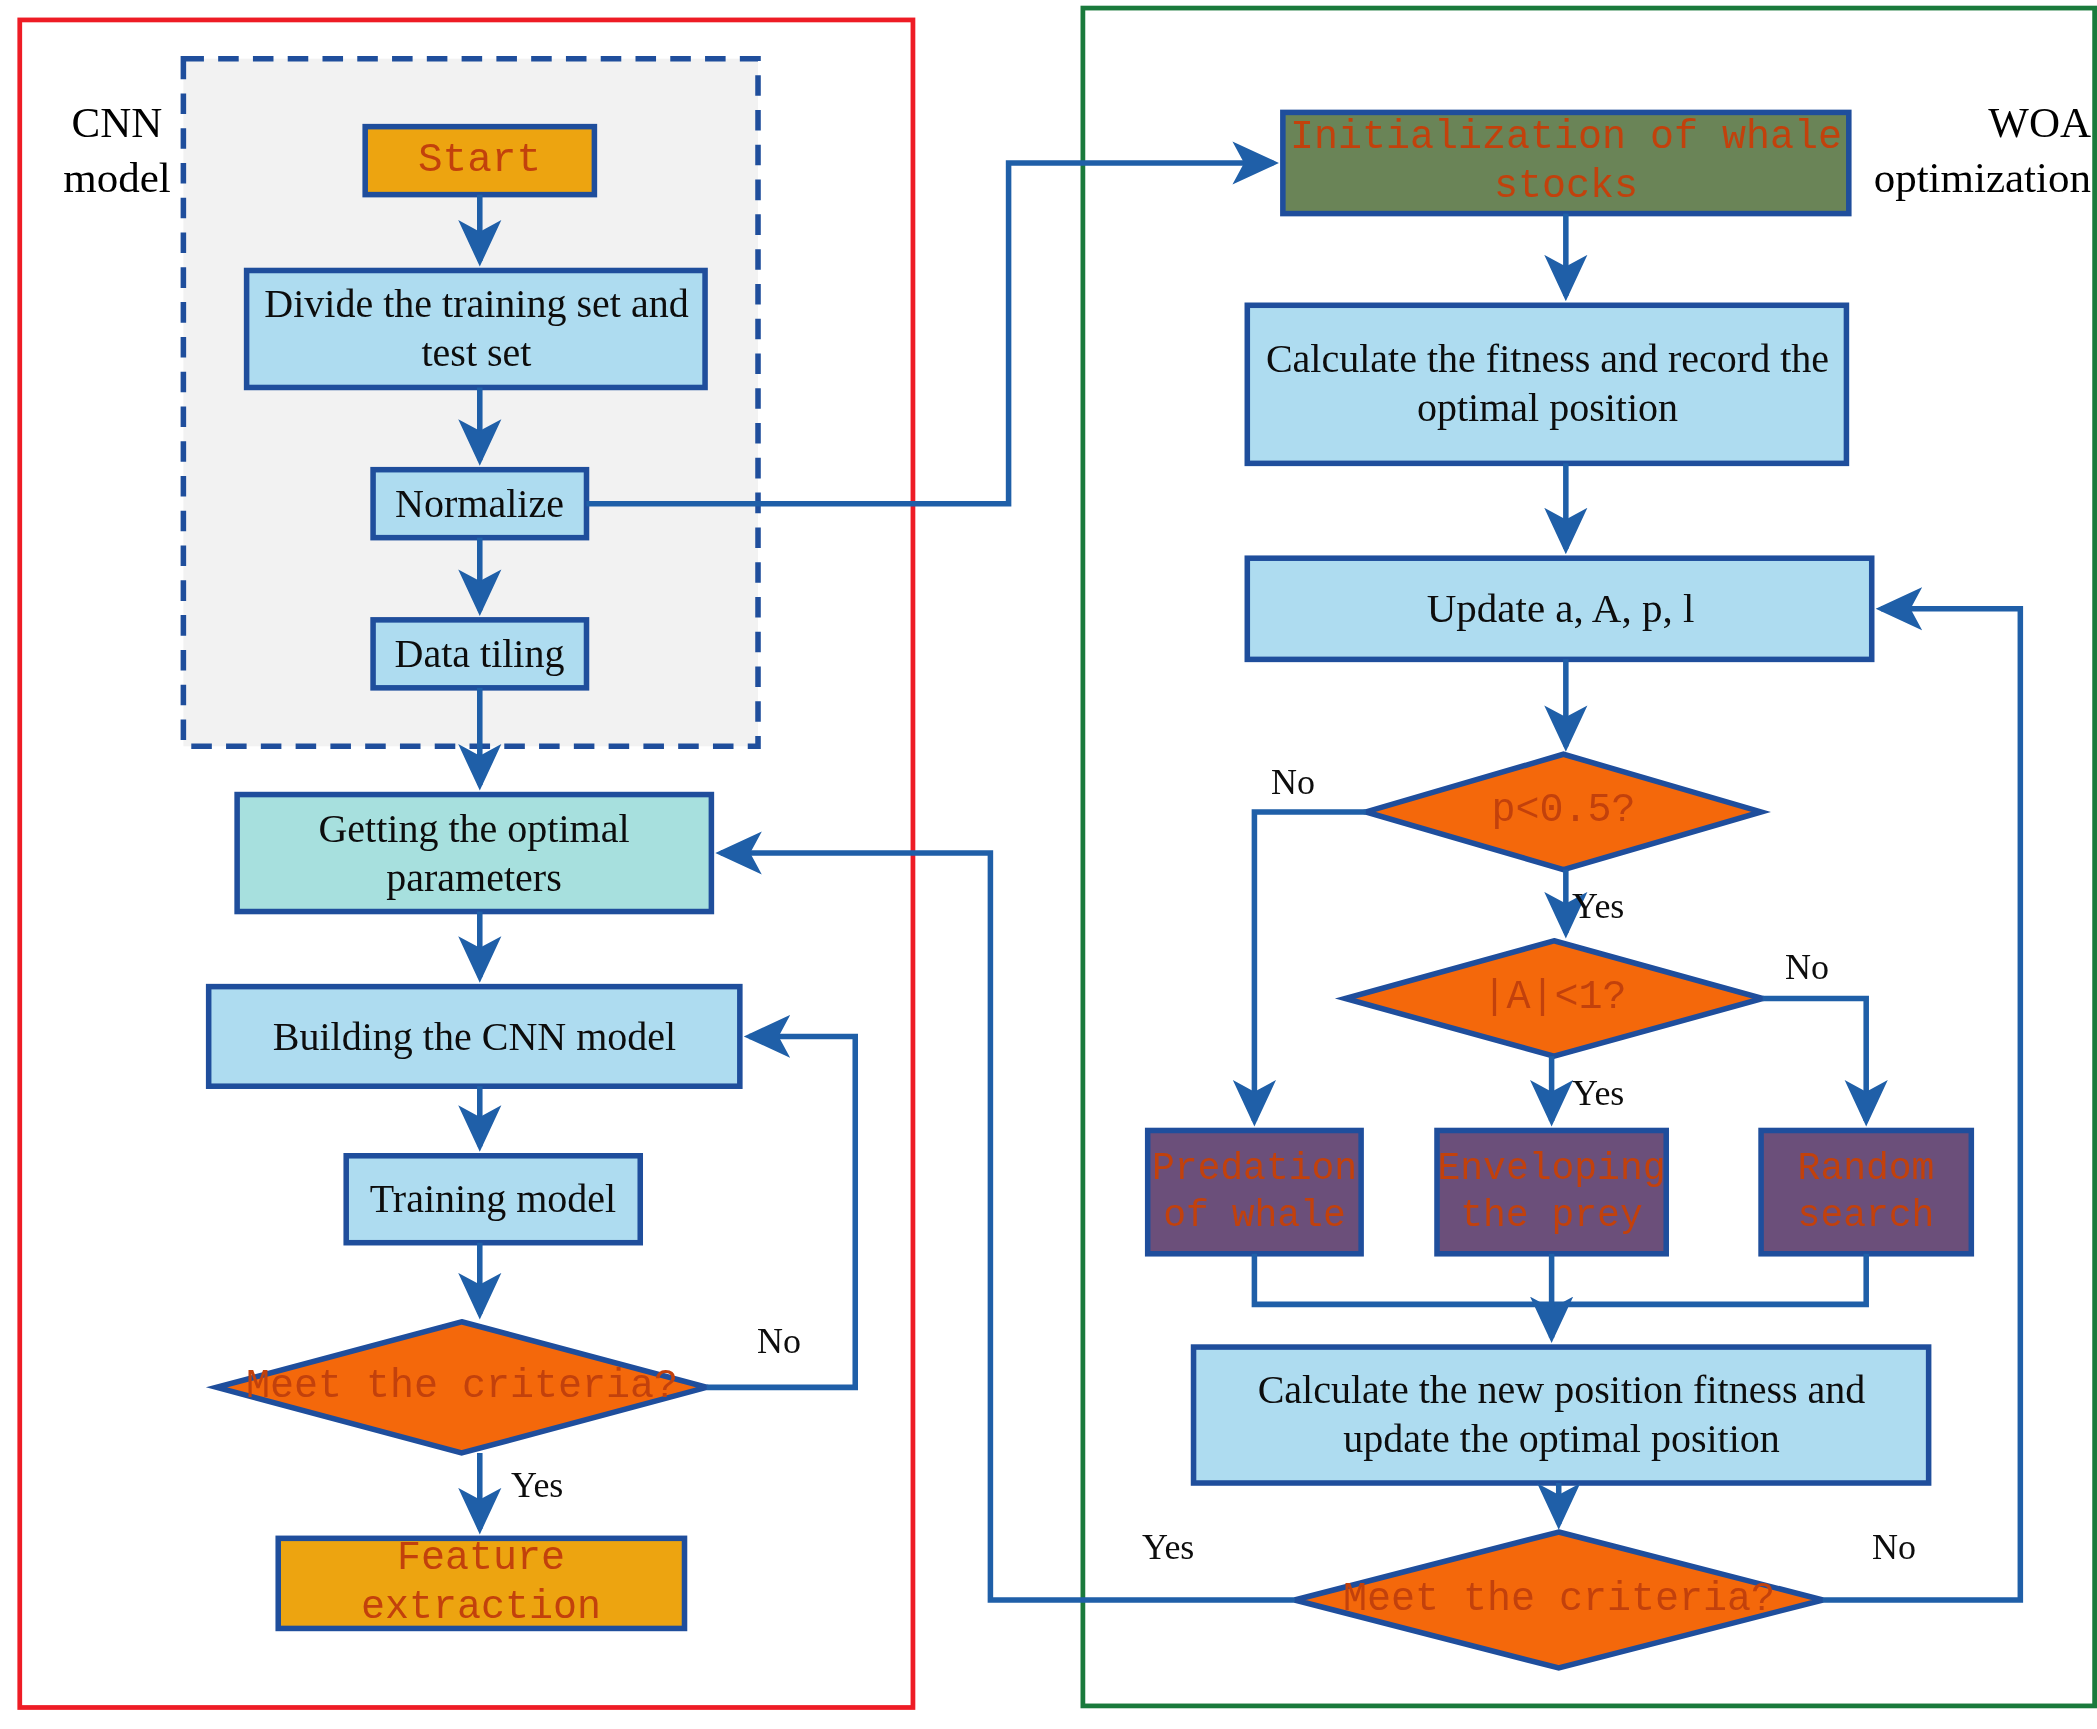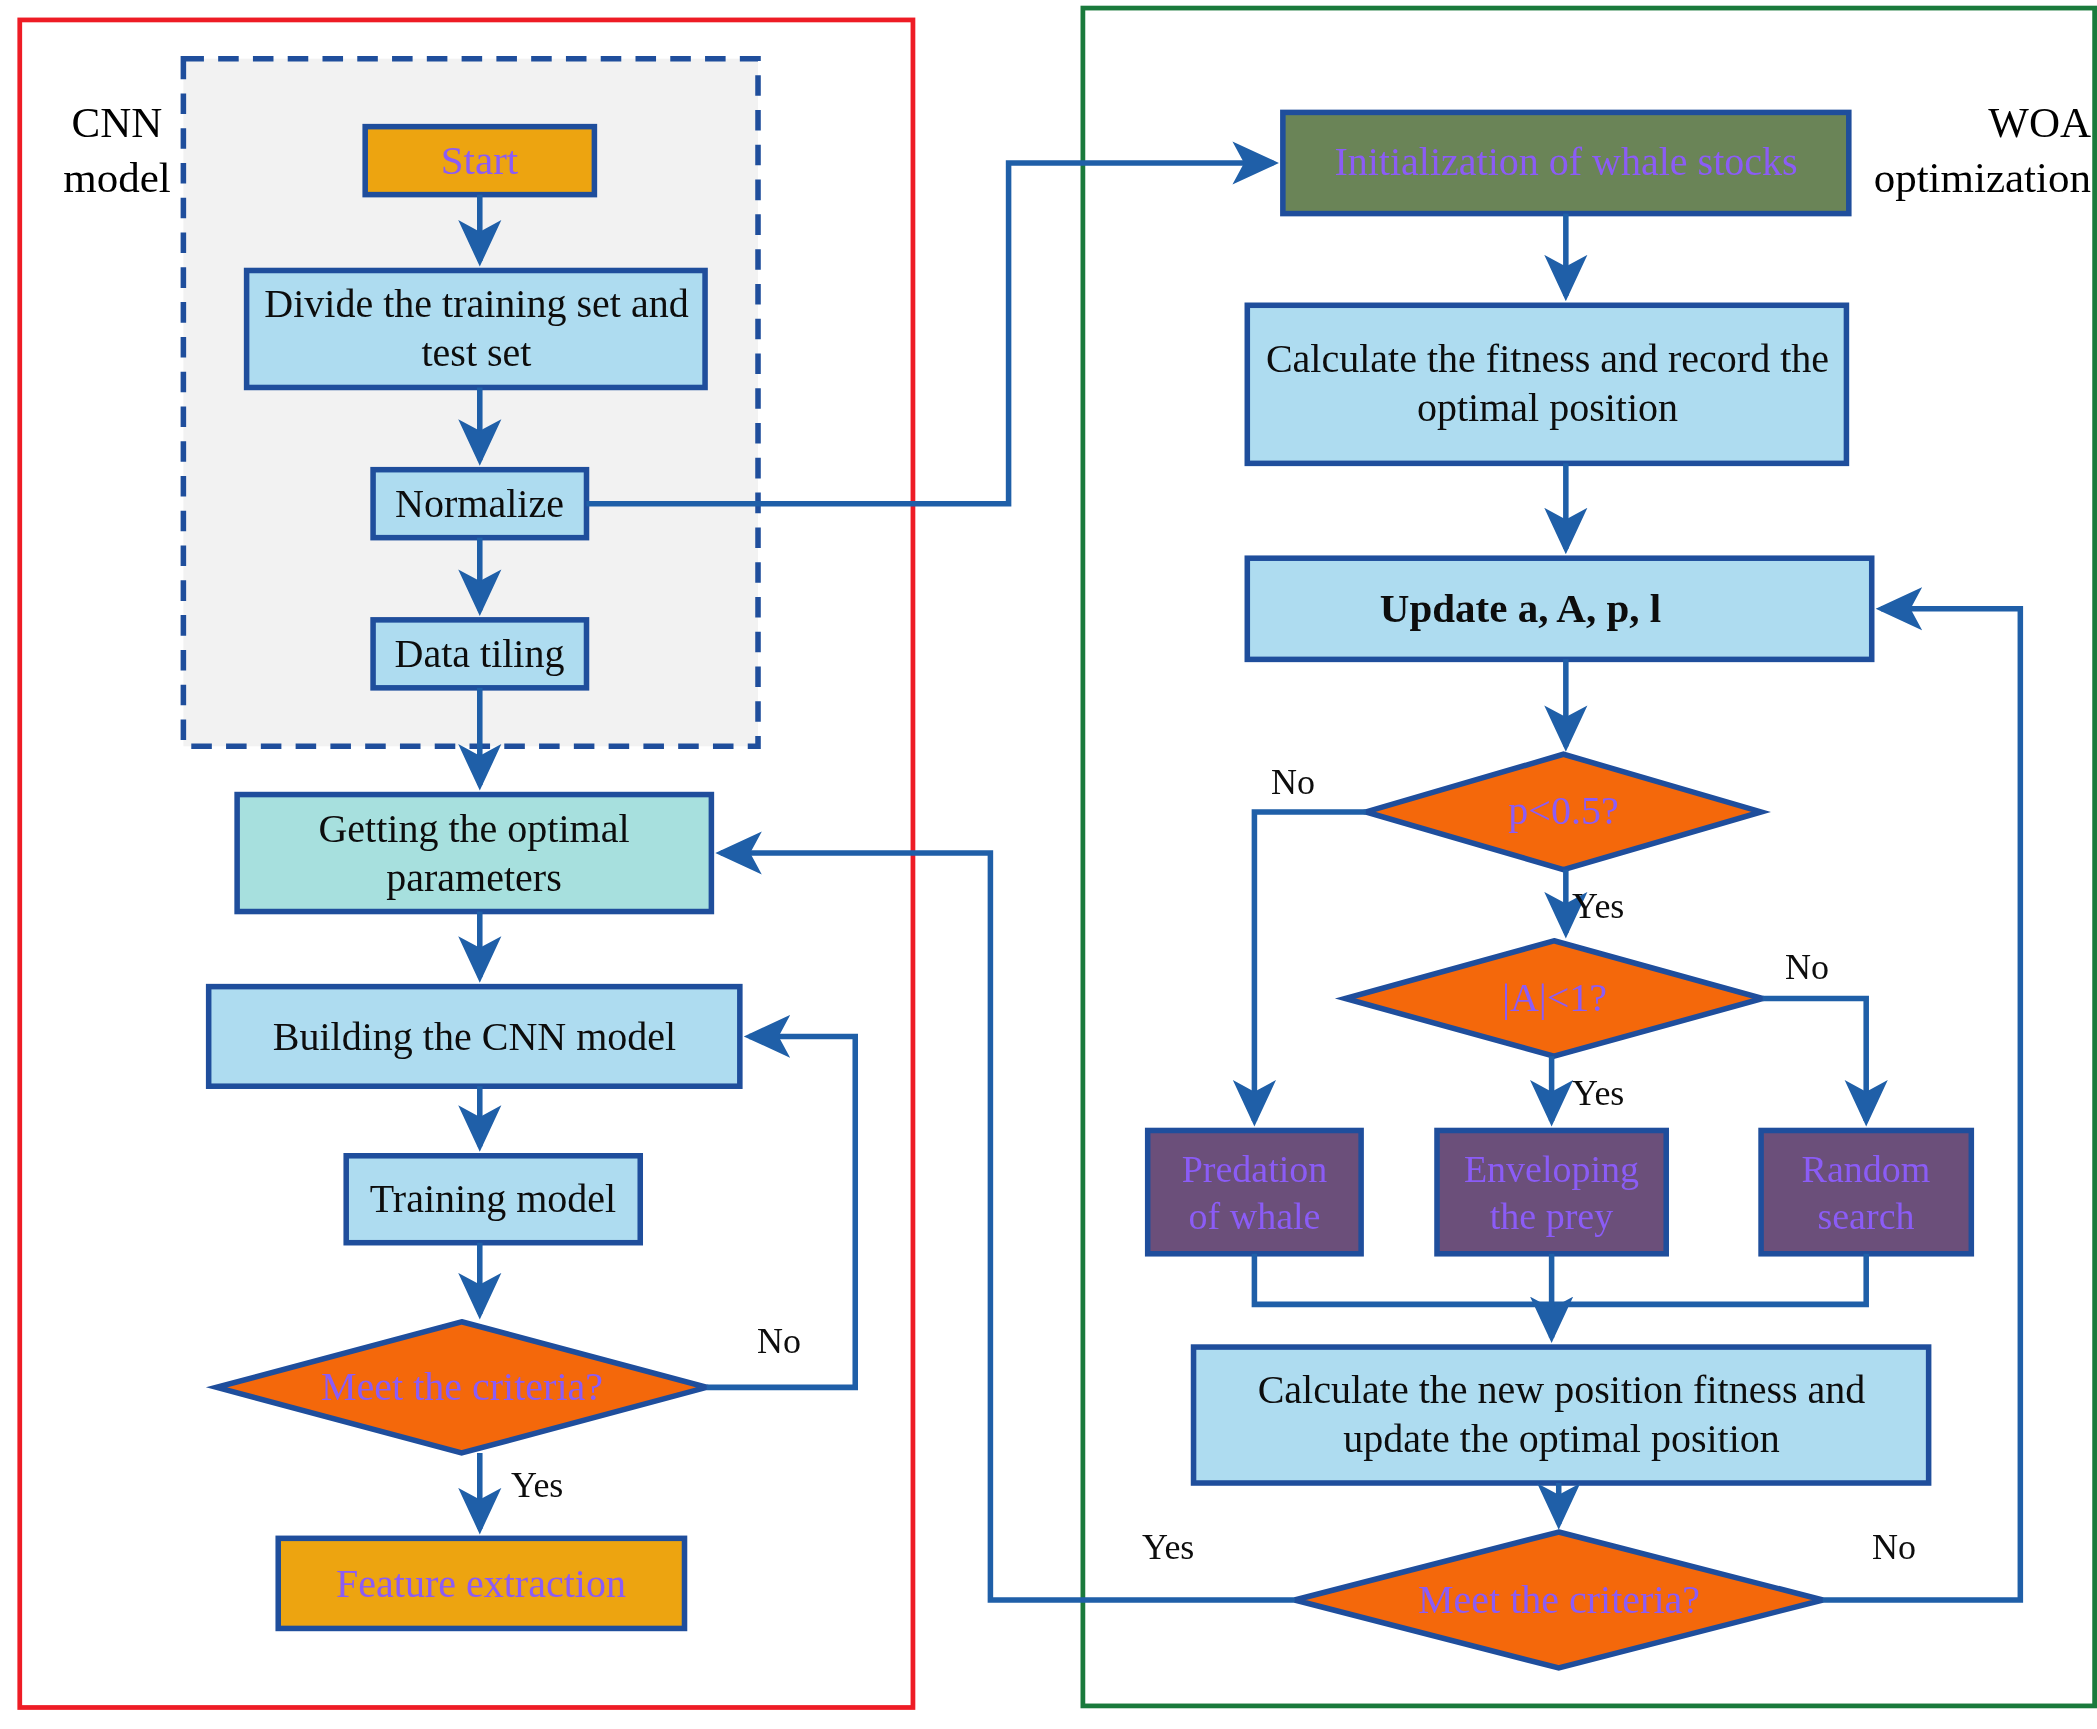--- a/index.html
+++ b/index.html
@@ -6,21 +6,21 @@
   body{width:2097px;height:1729px;font-family:"Liberation Serif",serif;}
   #stage{position:relative;width:2097px;height:1729px;overflow:hidden;background:#fff;}
   svg{position:absolute;left:0;top:0;width:2097px;height:1729px;}
   .grp-label{position:absolute;text-align:center;color:#000;font-family:"Liberation Serif",serif;font-size:43px;line-height:1.28;white-space:pre-line;padding-left:20px;}
   .node-text{
     position:absolute;display:flex;align-items:center;justify-content:center;
     text-align:center;font-family:"Liberation Serif",serif;line-height:1.22;
     pointer-events:none;white-space:pre-line;
   }
   .t-dark{color:#0d0d0d;}
-  .t-light{color:#8b5cf6;}
+  .t-light{color:#c2410c;font-family:Liberation Mono, monospace;}
   .edge-label{position:absolute;color:#0d0d0d;font-family:Liberation Serif, serif;font-size:36px;}
 </style>
 </head>
 <body>
 
 <div id="stage">
 
   <svg viewBox="0 0 2653 2187">
     <defs>
       <marker id="arrowhead" markerWidth="9" markerHeight="9" refX="7.4" refY="4.5" orient="auto" markerUnits="strokeWidth">
@@ -100,21 +100,21 @@
   <div class="node-text t-dark" style="left:237px;top:795px;width:474px;height:117px;font-size:40px;">Getting the optimal
 parameters</div>
   <div class="node-text t-dark" style="left:209px;top:987px;width:531px;height:100px;font-size:40px;">Building the CNN model</div>
   <div class="node-text t-dark" style="left:346px;top:1156px;width:294px;height:87px;font-size:40px;">Training model</div>
   <div class="node-text t-light" style="left:217px;top:1322px;width:490px;height:131px;font-size:40px;">Meet the criteria?</div>
   <div class="node-text t-light" style="left:278px;top:1539px;width:406px;height:90px;font-size:40px;">Feature extraction</div>
 
   <div class="node-text t-light" style="left:1283px;top:112px;width:566px;height:101px;font-size:40px;">Initialization of whale stocks</div>
   <div class="node-text t-dark" style="left:1248px;top:305px;width:599px;height:158px;font-size:40px;">Calculate the fitness and record the
 optimal position</div>
-  <div class="node-text t-dark" style="left:1208px;top:558px;width:625px;height:101px;font-size:41px;font-weight:bold;">Update a, A, p, l</div>
+  <div class="node-text t-dark" style="left:1248px;top:558px;width:625px;height:101px;font-size:41px;">Update a, A, p, l</div>
   <div class="node-text t-light" style="left:1366px;top:754px;width:395px;height:115px;font-size:40px;">p&lt;0.5?</div>
   <div class="node-text t-light" style="left:1346px;top:941px;width:417px;height:115px;font-size:40px;">|A|&lt;1?</div>
   <div class="node-text t-light" style="left:1148px;top:1131px;width:213px;height:123px;font-size:38px;">Predation
 of whale</div>
   <div class="node-text t-light" style="left:1437px;top:1131px;width:229px;height:123px;font-size:38px;">Enveloping
 the prey</div>
   <div class="node-text t-light" style="left:1761px;top:1131px;width:210px;height:123px;font-size:38px;">Random
 search</div>
   <div class="node-text t-dark" style="left:1194px;top:1347px;width:735px;height:136px;font-size:40px;">Calculate the new position fitness and
 update the optimal position</div>

